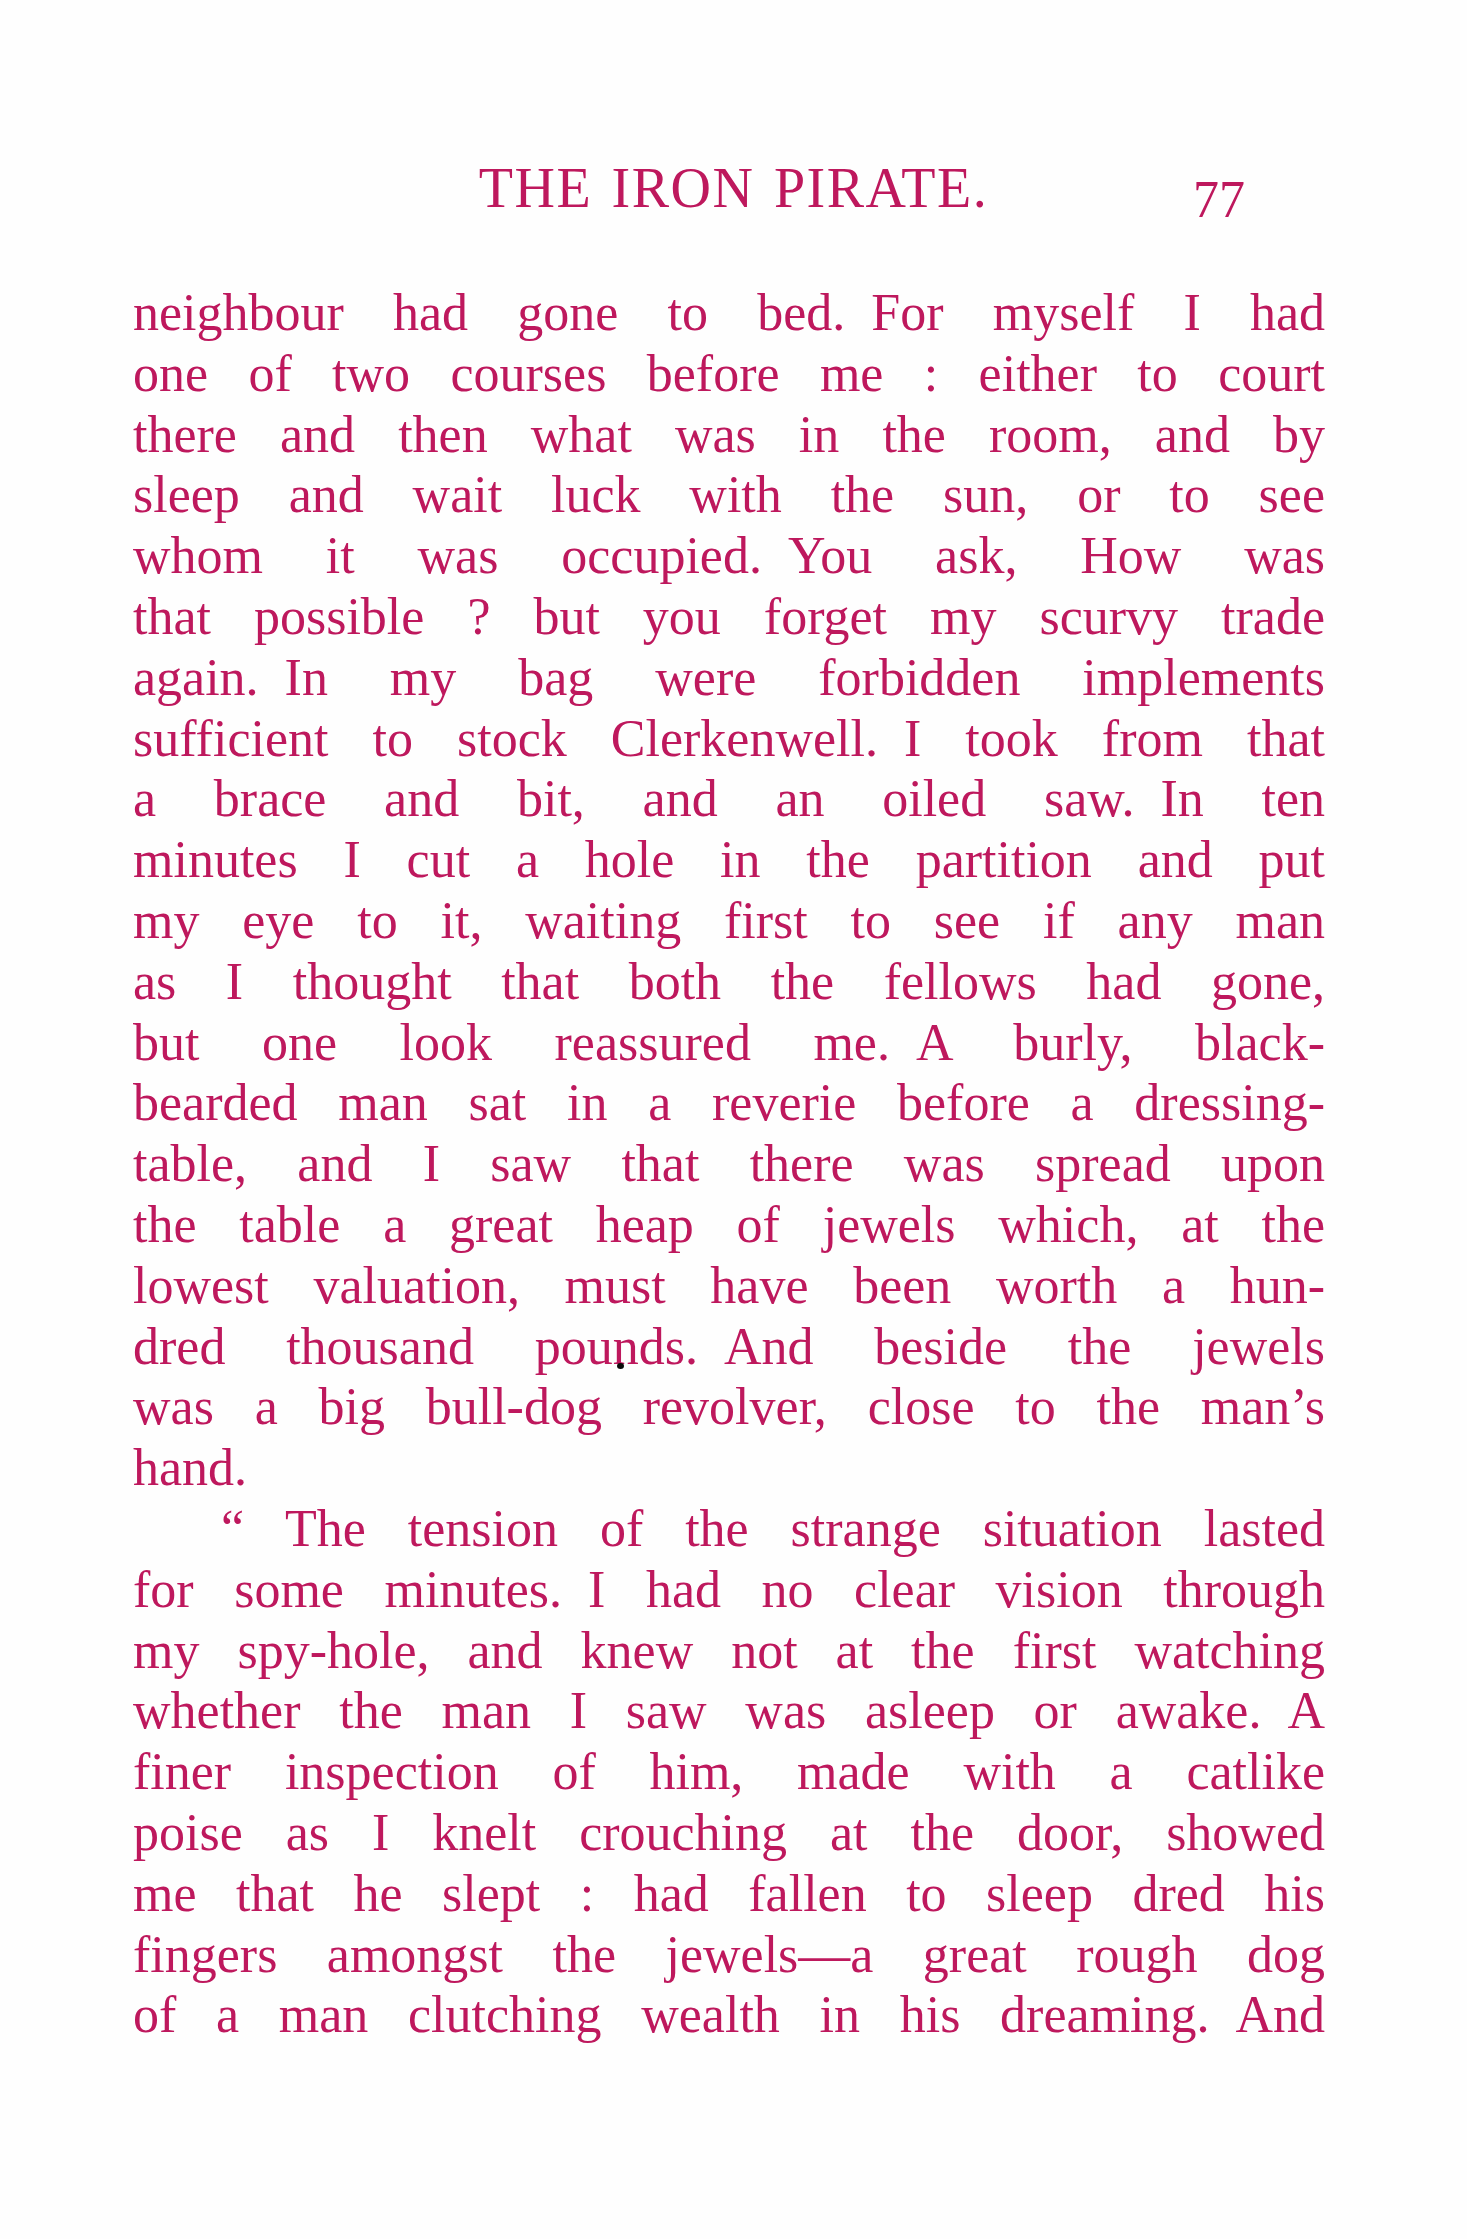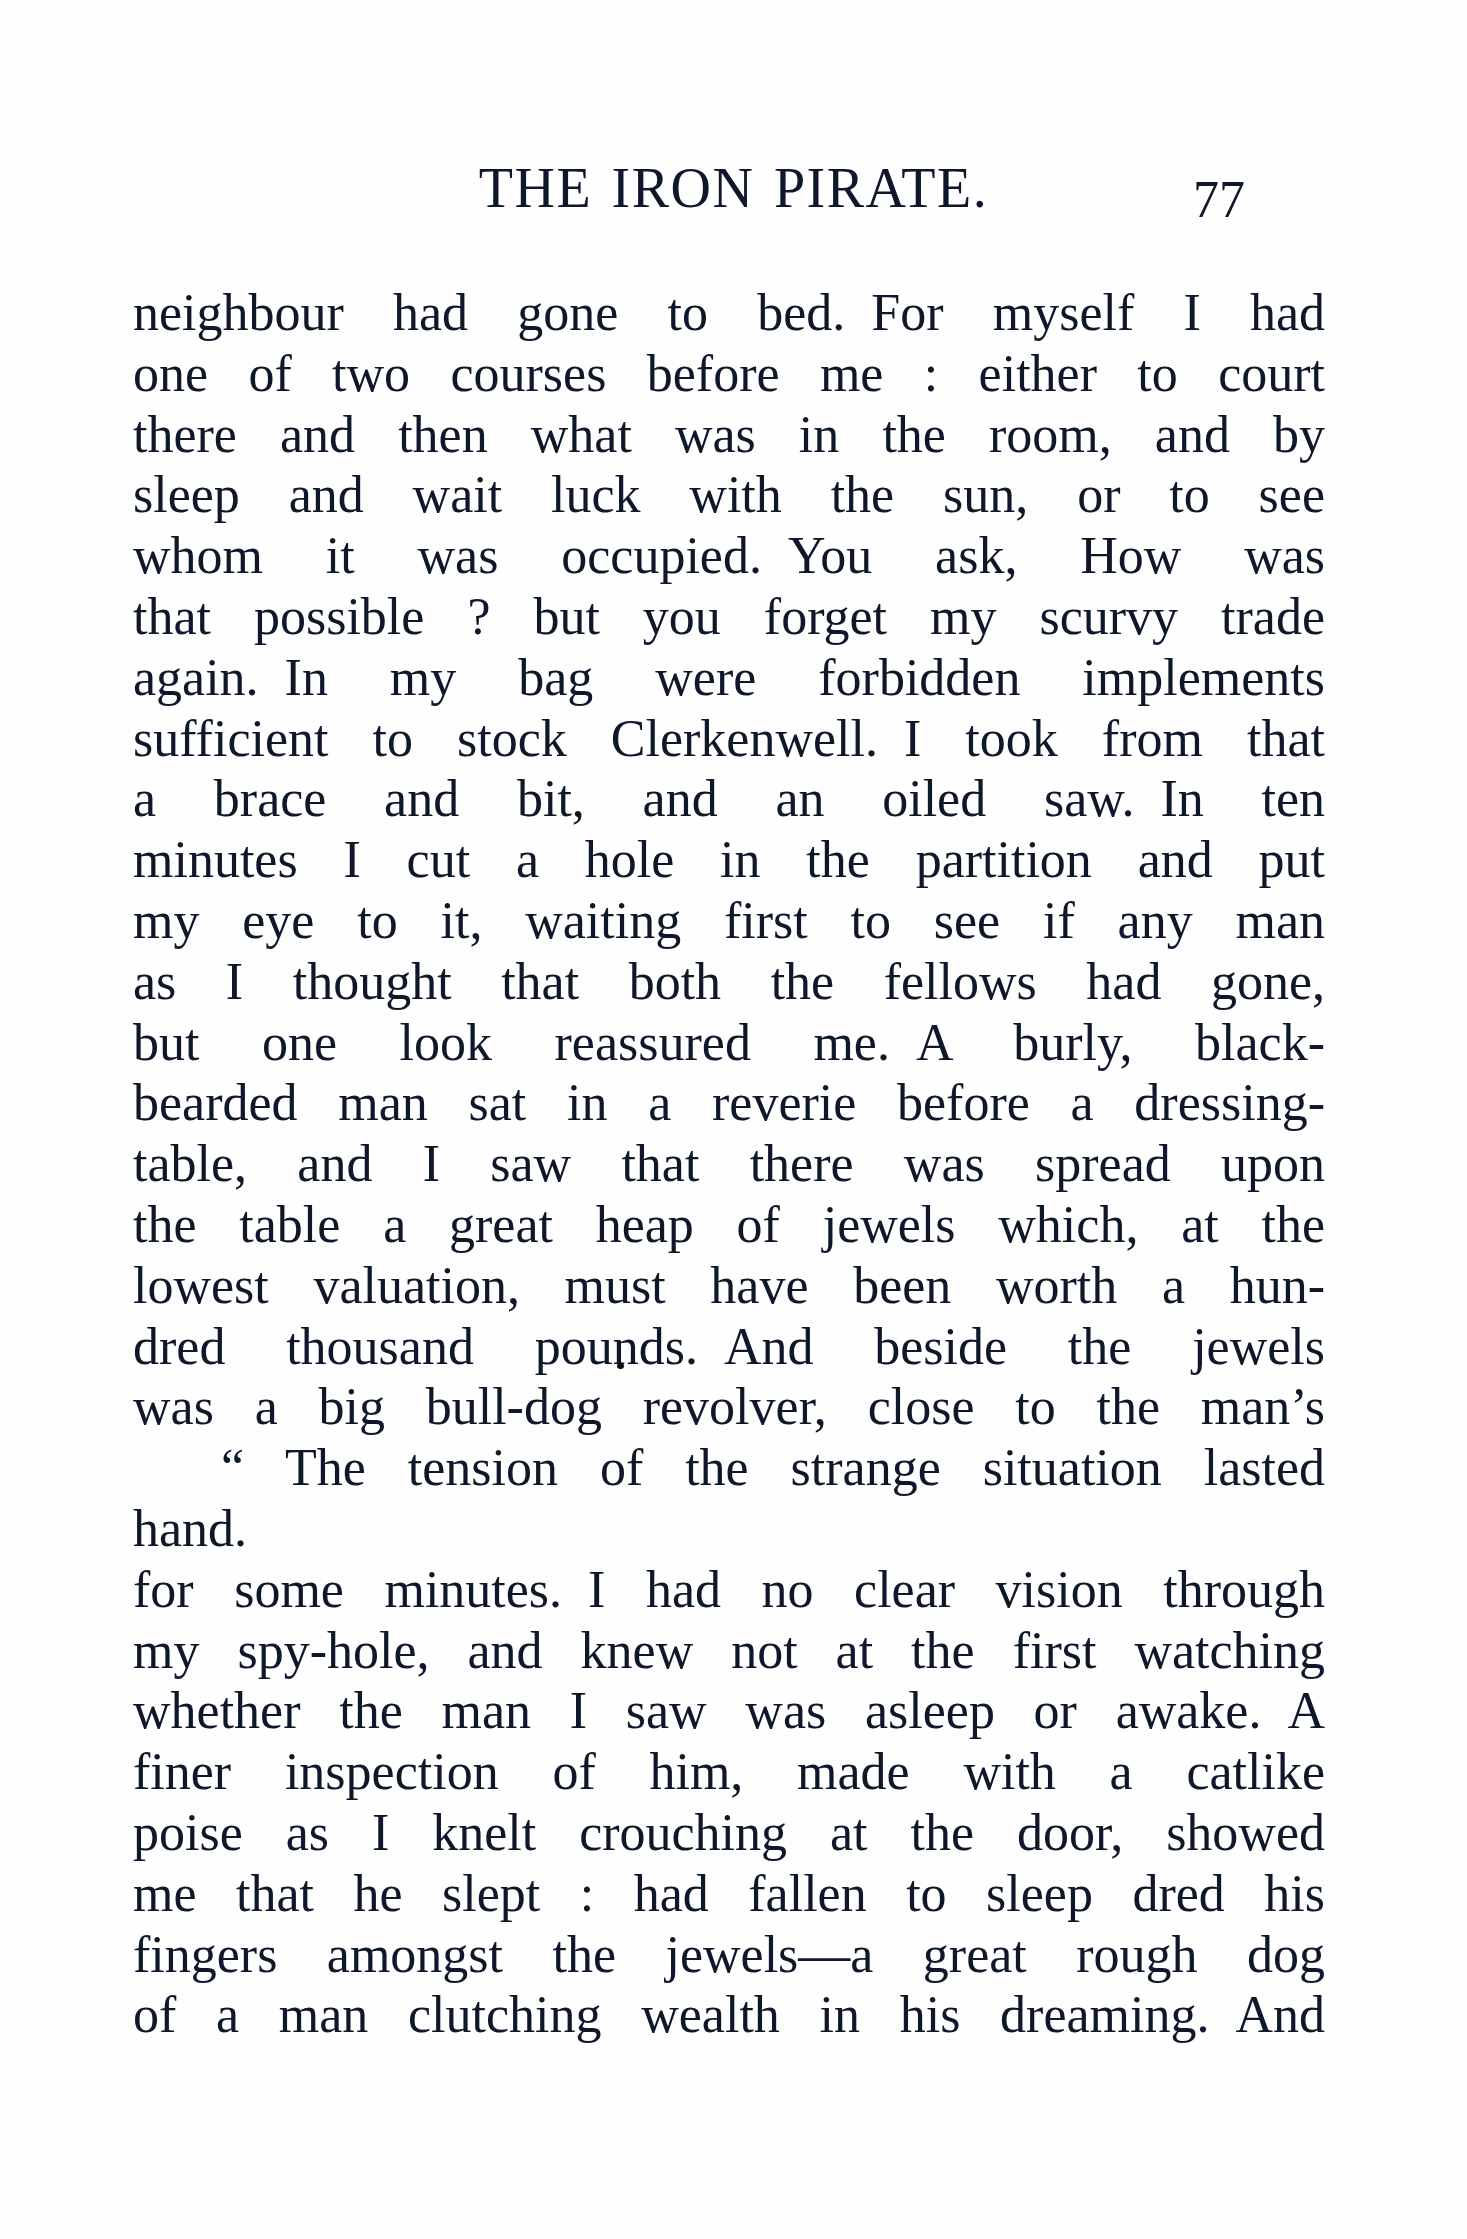--- a/index.html
+++ b/index.html
@@ -60,21 +60,21 @@
     top: 1363px;
     width: 7px;
     height: 6px;
     border-radius: 50%;
     background: #0a0a0a;
   }
 </style>
 </head>
 <body>
 
-<div class="page" style="background: rgb(254, 254, 254); color: #0f172a;">
+<div class="page" style="background: rgb(254, 254, 254); color: #be185d;">
   <div class="header">
     <div class="running-head">THE IRON PIRATE.</div>
     <div class="page-number">77</div>
   </div>
 
   <div class="body-text" id="body-text">
       <div class="text-line">neighbour had gone to bed. For myself I had</div>
       <div class="text-line">one of two courses before me : either to court</div>
       <div class="text-line">there and then what was in the room, and by</div>
       <div class="text-line">sleep and wait luck with the sun, or to see</div>
@@ -86,22 +86,22 @@
       <div class="text-line">minutes I cut a hole in the partition and put</div>
       <div class="text-line">my eye to it, waiting first to see if any man</div>
       <div class="text-line">as I thought that both the fellows had gone,</div>
       <div class="text-line">but one look reassured me. A burly, black-</div>
       <div class="text-line">bearded man sat in a reverie before a dressing-</div>
       <div class="text-line">table, and I saw that there was spread upon</div>
       <div class="text-line">the table a great heap of jewels which, at the</div>
       <div class="text-line">lowest valuation, must have been worth a hun-</div>
       <div class="text-line">dred thousand pounds. And beside the jewels</div>
       <div class="text-line">was a big bull-dog revolver, close to the man’s</div>
+      <div class="text-line no-justify">hand.</div>
       <div class="text-line" style="text-indent: 88px;">“ The tension of the strange situation lasted</div>
-      <div class="text-line no-justify">hand.</div>
       <div class="text-line">for some minutes. I had no clear vision through</div>
       <div class="text-line">my spy-hole, and knew not at the first watching</div>
       <div class="text-line">whether the man I saw was asleep or awake. A</div>
       <div class="text-line">finer inspection of him, made with a catlike</div>
       <div class="text-line">poise as I knelt crouching at the door, showed</div>
       <div class="text-line">me that he slept : had fallen to sleep dred his</div>
       <div class="text-line">fingers amongst the jewels—a great rough dog</div>
       <div class="text-line">of a man clutching wealth in his dreaming. And</div>
     </div>
 

